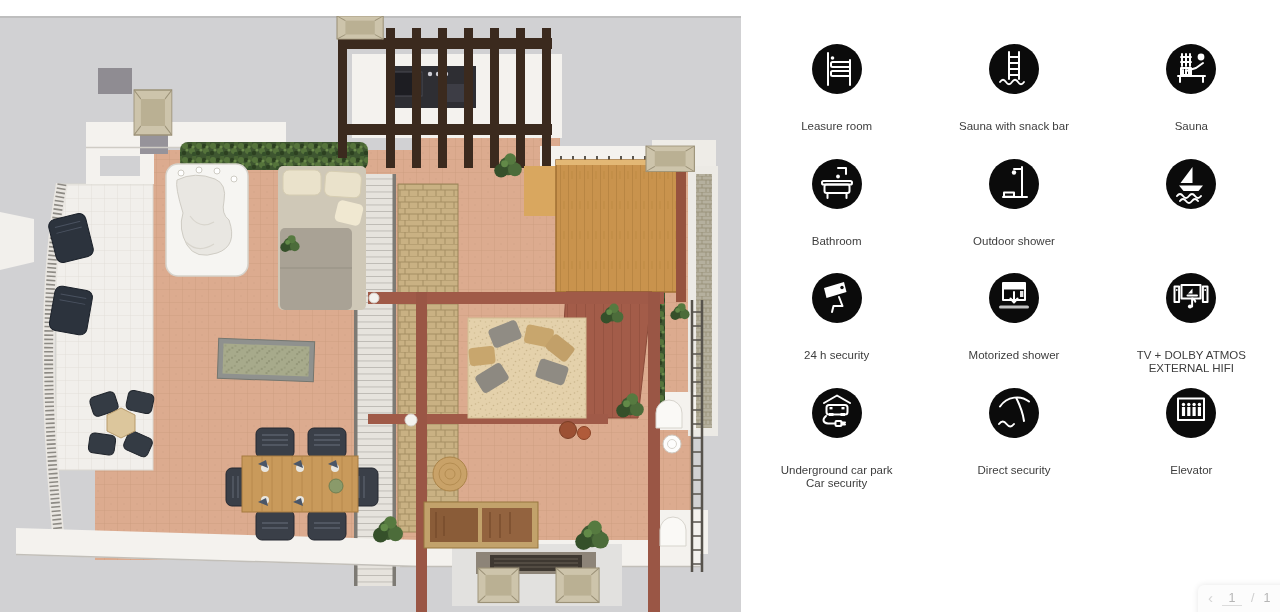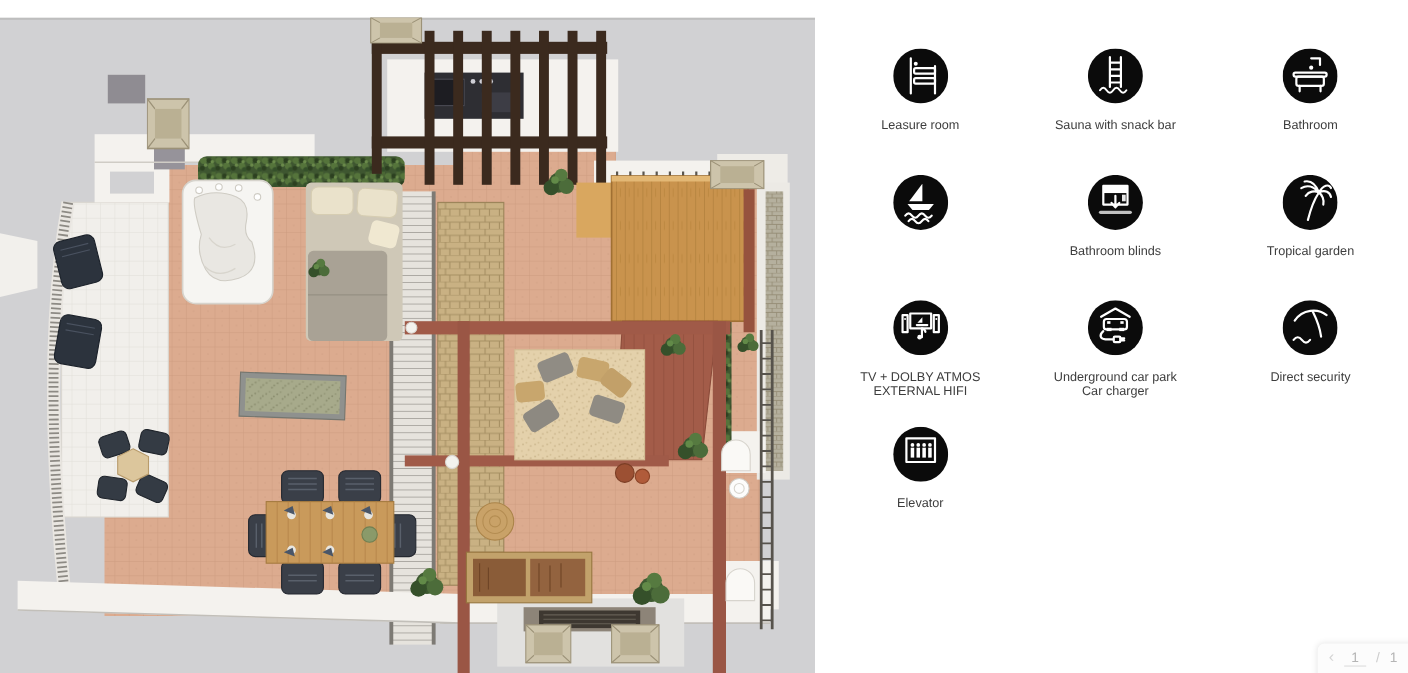--- a/index.html
+++ b/index.html
@@ -6,21 +6,21 @@
   body{width:1280px;height:612px;overflow:hidden;position:relative;
        font-family:"Liberation Sans",sans-serif;}
   .plan{position:absolute;left:0;top:16px;width:741px;height:596px;}
   .plan svg{display:block;width:741px;height:596px;}
   .amenities{position:absolute;left:748px;top:44px;width:532px;
              display:grid;grid-template-columns:repeat(3,1fr);grid-auto-rows:114.7px;}
   .cell{display:flex;flex-direction:column;align-items:center;text-align:center;}
   .icon{width:50px;height:50px;flex:0 0 auto;}
   .gl{stroke:#fff;stroke-width:2;fill:none;stroke-linecap:round;stroke-linejoin:round;}
   .gf{fill:#fff;stroke:none;}
-  .label{margin-top:14px;font-size:11.5px;line-height:13px;color:#3d3d3d;white-space:pre-line;}
+  .label{margin-top:26px;font-size:11.5px;line-height:13px;color:#3d3d3d;white-space:pre-line;}
   .pager{position:absolute;left:1198px;top:585px;width:116px;height:40px;background:#fcfcfc;
          border-radius:6px 0 0 0;box-shadow:0 0 6px rgba(0,0,0,.10);
          display:flex;align-items:flex-start;gap:9px;padding:6px 0 0 10px;
          font-size:12.5px;color:#c2c2c2;}
   .pgprev{color:#d4d4d4;font-size:15px;line-height:13px;cursor:pointer;}
   .pgcur{display:inline-block;min-width:20px;text-align:center;
          border-bottom:1.5px solid #dcdcdc;color:#b5b5b5;}
   .pgsep{color:#cdcdcd;}
   .pgtot{color:#b5b5b5;}
 </style>
@@ -340,79 +340,109 @@
     <svg class="icon" viewBox="0 0 50 50">
       <circle cx="25" cy="25" r="25" fill="#0b0b0b"></circle>
       <g class="gl">
           <path d="M20 8v27M30 8v27M20 13h10M20 19h10M20 25h10M20 31h10"></path>
       <path d="M11 38c2-3 4-3 6 0s4 3 6 0s4-3 6 0s4 3 6 0" stroke-width="1.8"></path>
         </g>
     </svg>
     <div class="label">Sauna with snack bar</div>
   </div>
 
+  <div class="cell">
+    <svg class="icon" viewBox="0 0 50 50">
+      <circle cx="25" cy="25" r="25" fill="#0b0b0b"></circle>
+      <g class="gl" stroke-width="1.8">
+          <path d="M16 10v12M20 10v12M24 10v12M15 13h10M15 18h10"></path>
+          <rect x="15" y="24" width="10" height="7"></rect>
+          <path d="M17 26v5M20 26v5M23 26v5"></path>
+        </g>
+      <circle class="gf" cx="35" cy="13" r="3.4"></circle>
+      <g class="gl" stroke-width="2.6">
+          <path d="M37 19l-7 5l-10 3"></path>
+          <path d="M12 32h27"></path>
+        </g>
+      <g class="gl" stroke-width="1.8">
+          <path d="M14 32v6M37 32v6"></path>
+        </g>
+    </svg>
+    <div class="label">Sauna</div>
+  </div>
 
   <div class="cell">
     <svg class="icon" viewBox="0 0 50 50">
       <circle cx="25" cy="25" r="25" fill="#0b0b0b"></circle>
       <g class="gl">
           <path d="M26 9h8v6"></path>
           <rect x="10" y="22" width="30" height="3.6" rx="1.6"></rect>
           <rect x="12.5" y="25.6" width="25" height="8.5" rx="2"></rect>
           <path d="M15.5 34v5M34.5 34v5"></path>
         </g>
       <circle class="gf" cx="26" cy="17.5" r="1.9"></circle>
     </svg>
     <div class="label">Bathroom</div>
   </div>
 
+  <div class="cell">
+    <svg class="icon" viewBox="0 0 50 50">
+      <circle cx="25" cy="25" r="25" fill="#0b0b0b"></circle>
+      <g class="gl">
+          <path d="M33 8v30M33 10h-8"></path>
+          <path d="M14 38h24"></path>
+          <rect x="15" y="33.5" width="10" height="4.2"></rect>
+        </g>
+      <circle class="gf" cx="25" cy="13.5" r="2.2"></circle>
+    </svg>
+    <div class="label">Outdoor shower</div>
+  </div>
 
 
   <div class="cell">
     <svg class="icon" viewBox="0 0 50 50">
       <circle cx="25" cy="25" r="25" fill="#0b0b0b"></circle>
       <path class="gf" d="M26.5 8v16h-12z"></path>
         <path class="gf" d="M13 26.5h24l-4.5 5.5h-15z"></path>
       <g class="gl" stroke-width="1.8">
           <path d="M11 37c2-2.6 4-2.6 6 0s4 2.6 6 0s4-2.6 6 0s4 2.6 6 0"></path>
           <path d="M14 42c2-2.6 4-2.6 6 0s4 2.6 6 0s4-2.6 6 0"></path>
         </g>
     </svg>
   </div>
 
+  <div class="cell">
+    <svg class="icon" viewBox="0 0 50 50">
+      <circle cx="25" cy="25" r="25" fill="#0b0b0b"></circle>
+      <polygon class="gf" points="12,15 32,9 34.5,19 14.5,25"></polygon>
+      <circle cx="30" cy="14.5" r="1.7" fill="#0b0b0b"></circle>
+      <g class="gl" stroke-width="2.2">
+          <path d="M27 24l3.5 9h-9l-1.5 6"></path>
+        </g>
+    </svg>
+    <div class="label">24 h security</div>
+  </div>
 
 
   <div class="cell">
     <svg class="icon" viewBox="0 0 50 50">
       <circle cx="25" cy="25" r="25" fill="#0b0b0b"></circle>
       <g class="gl" stroke-width="1.9">
           <rect x="14" y="10" width="22" height="17"></rect>
           <path d="M11.5 34h27" stroke-width="3" opacity="0.75"></path>
         </g>
       <rect class="gf" x="14" y="10" width="22" height="6.5"></rect>
       <rect class="gf" x="31" y="18" width="3.4" height="6" opacity="0.9"></rect>
       <g class="gl" stroke-width="1.9">
           <path d="M25 19v10M21.5 25.5L25 29.5l3.5-4"></path>
         </g>
     </svg>
-    <div class="label">Bathroom blinds</div>
-  </div>
-
-  <div class="cell">
-    <svg class="icon" viewBox="0 0 50 50">
-      <circle cx="25" cy="25" r="25" fill="#0b0b0b"></circle>
-      <g class="gl" stroke-width="2.6">
-          <path d="M23 41c2-8 4-16 10-25"></path>
-        </g>
-      <g class="gl" stroke-width="2.3">
-          <path d="M33 16c-5-6-11-7-16-4M33 16c-3-8-8-11-13-10M33 16c4-7 9-8 11-4M33 16c6-3 10 0 11 4M33 16c3 2 5 7 4 11M33 16c-4-2-9-1-12 3"></path>
-        </g>
-    </svg>
-    <div class="label">Tropical garden</div>
-  </div>
+    <div class="label">Motorized shower</div>
+  </div>
+
 
   <div class="cell">
     <svg class="icon" viewBox="0 0 50 50">
       <circle cx="25" cy="25" r="25" fill="#0b0b0b"></circle>
       <g class="gl" stroke-width="1.7">
           <rect x="8.5" y="13.5" width="4.6" height="15.5"></rect>
           <rect x="36.9" y="13.5" width="4.6" height="15.5"></rect>
           <rect x="15.5" y="12" width="19" height="13.5"></rect>
         </g>
       <path class="gf" d="M26.5 15.5v5h-4.5z"></path>
@@ -441,21 +471,21 @@
         <rect class="gf" x="28.5" y="25" width="4.5" height="3"></rect>
       <rect class="gf" x="17.5" y="19" width="3" height="2.4"></rect>
         <rect class="gf" x="29.5" y="19" width="3" height="2.4"></rect>
       <g class="gl" stroke-width="1.8">
           <path d="M14 28c-4 3.5-3 7 2 7.5h7"></path>
           <rect x="23.5" y="33" width="6" height="5" rx="1"></rect>
           <path d="M29.5 34.5h3.5M29.5 36.5h3.5"></path>
         </g>
     </svg>
     <div class="label">Underground car park
-Car charger</div>
+Car security</div>
   </div>
 
   <div class="cell">
     <svg class="icon" viewBox="0 0 50 50">
       <circle cx="25" cy="25" r="25" fill="#0b0b0b"></circle>
       <g class="gl" stroke-width="3">
           <path d="M11 18.5C18 8 32 7 40 13.5"></path>
         </g>
       <g class="gl" stroke-width="2.3">
           <path d="M27.5 10.5c3.5 7 6.5 15 7.5 22.5"></path>

